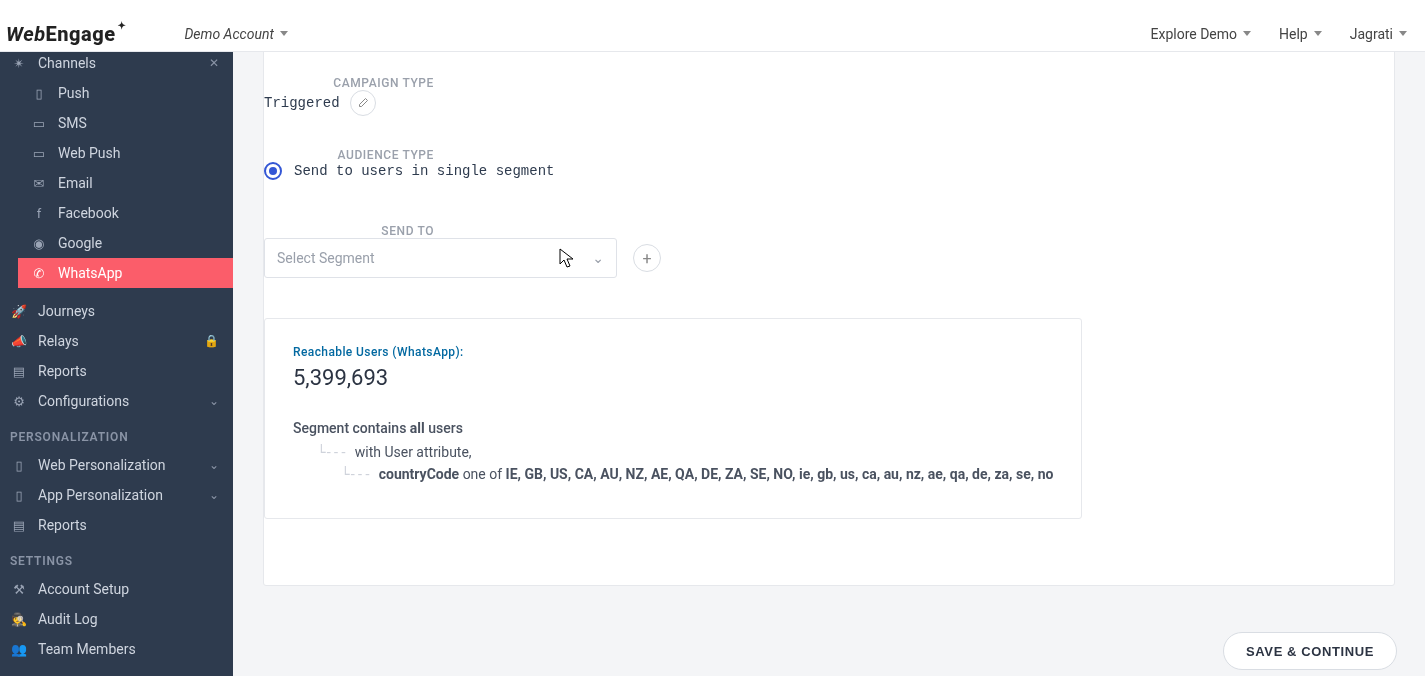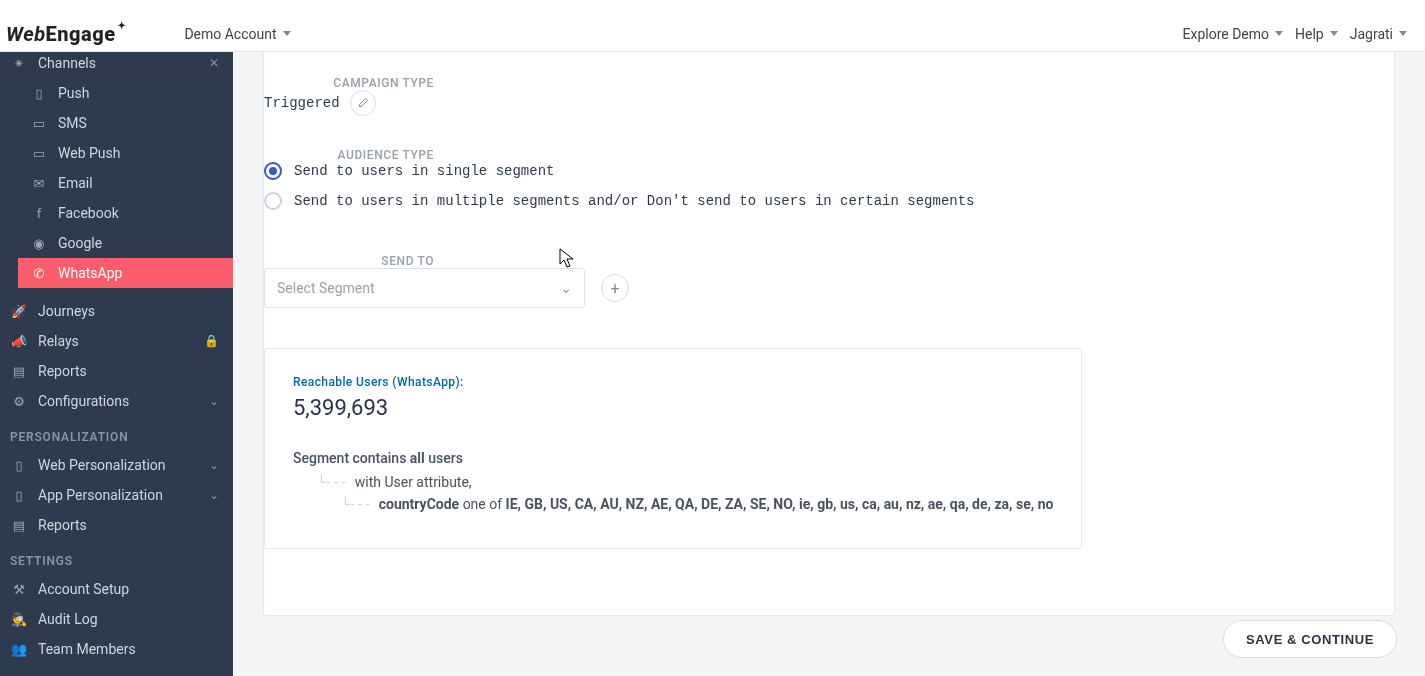--- a/index.html
+++ b/index.html
@@ -33,26 +33,27 @@
     letter-spacing: 0.5px;
     color: #222;
     margin-right: 60px;
   }
   .account-switcher {
     display: flex;
     align-items: center;
     font-size: 14px;
     color: #444;
     cursor: pointer;
+    font-style: italic;
   }
   .header-right {
     margin-left: auto;
     display: flex;
     align-items: flex-end;
-    gap: 12px;
+    gap: 28px;
   }
   .header-link {
     display: flex;
     align-items: center;
     color: #444;
     font-size: 14px;
     cursor: pointer;
   }
   .chev-down {
     margin-left: 6px;
@@ -189,21 +190,21 @@
     border-radius: 50%;
     background: #3457d5;
   }
 
   .select-wrap {
     display: flex;
     align-items: center;
     gap: 16px;
   }
   .select-box {
-    width: 321px;
+    width: 353px;
     height: 40px;
     border: 1px solid #dfe2e8;
     border-radius: 3px;
     display: flex;
     align-items: center;
     padding: 0 12px;
     color: #9aa0ab;
     background: #fff;
     cursor: pointer;
     position: relative;
@@ -264,21 +265,21 @@
     font-family: monospace;
     letter-spacing: -1px;
   }
   .tree-line.deep { margin-left: 48px; }
   .tree-line b { font-weight: 700; }
 
   
   .save-btn {
     position: absolute;
     right: 28px;
-    bottom: 18px;
+    bottom: 6px;
     background: #fff;
     border: 1px solid #d9dde3;
     border-radius: 20px;
     height: 38px;
     padding: 0 22px;
     font-size: 13px;
     font-weight: 600;
     letter-spacing: 0.6px;
     color: #2c3443;
     cursor: pointer;
@@ -424,24 +425,20 @@
           </span>
         </div>
       </div>
 
       <div class="row">
         <div class="row-label">AUDIENCE TYPE</div>
         <div class="row-content">
           <div class="radio-line">
             <span class="radio checked"></span>
             <span>Send to users in single segment</span>
-          </div>
-          <div class="radio-line">
-            <span class="radio"></span>
-            <span>Send to users in multiple segments and/or Don't send to users in certain segments</span>
           </div>
         </div>
       </div>
 
       <div class="row">
         <div class="row-label">SEND TO</div>
         <div class="row-content">
           <div class="select-wrap">
             <div class="select-box">
               <span>Select Segment</span>

